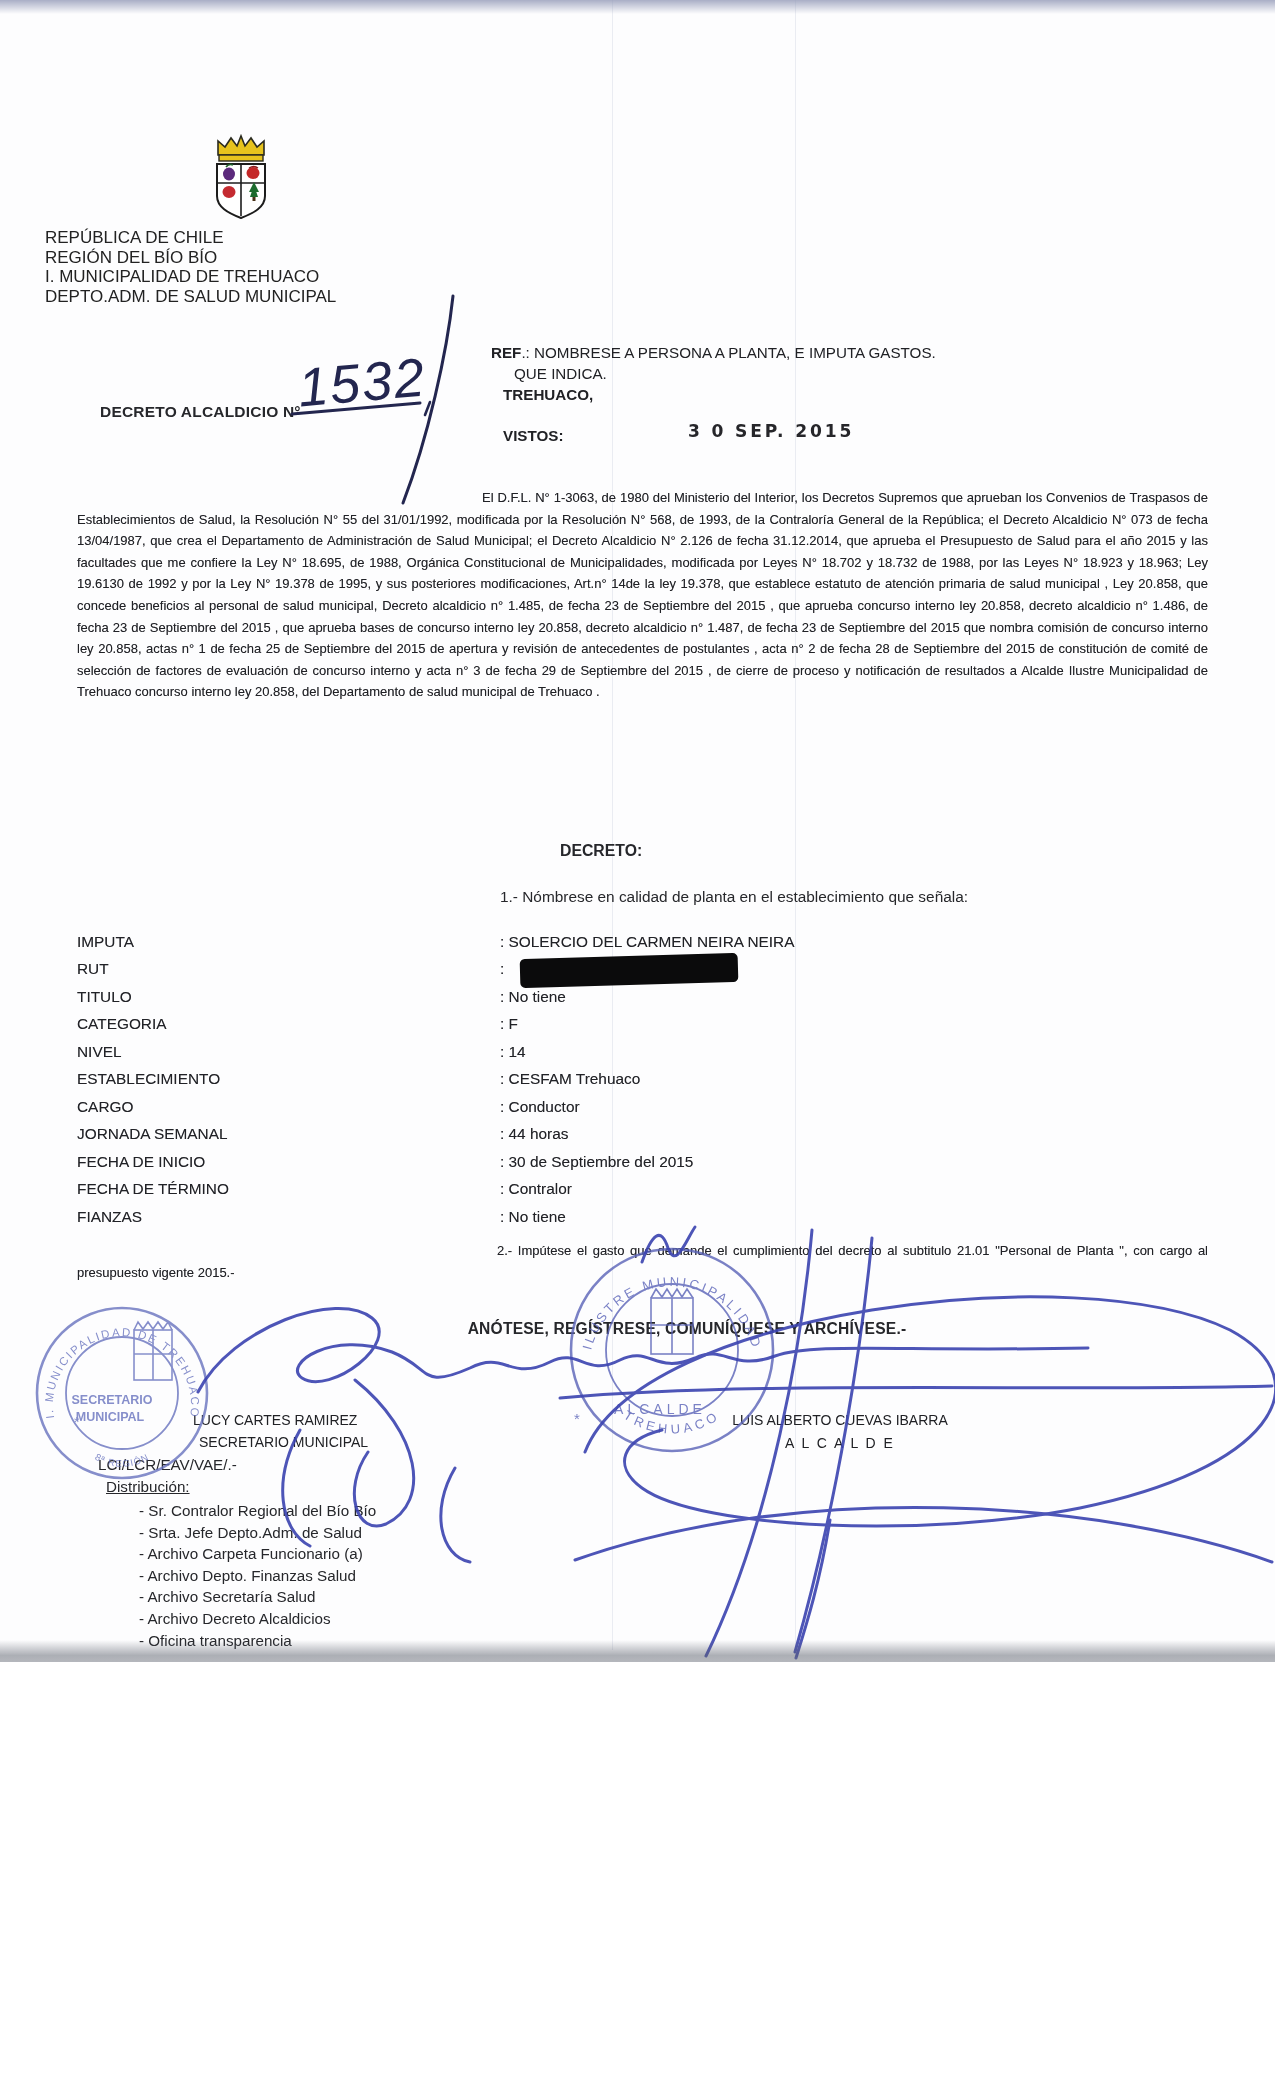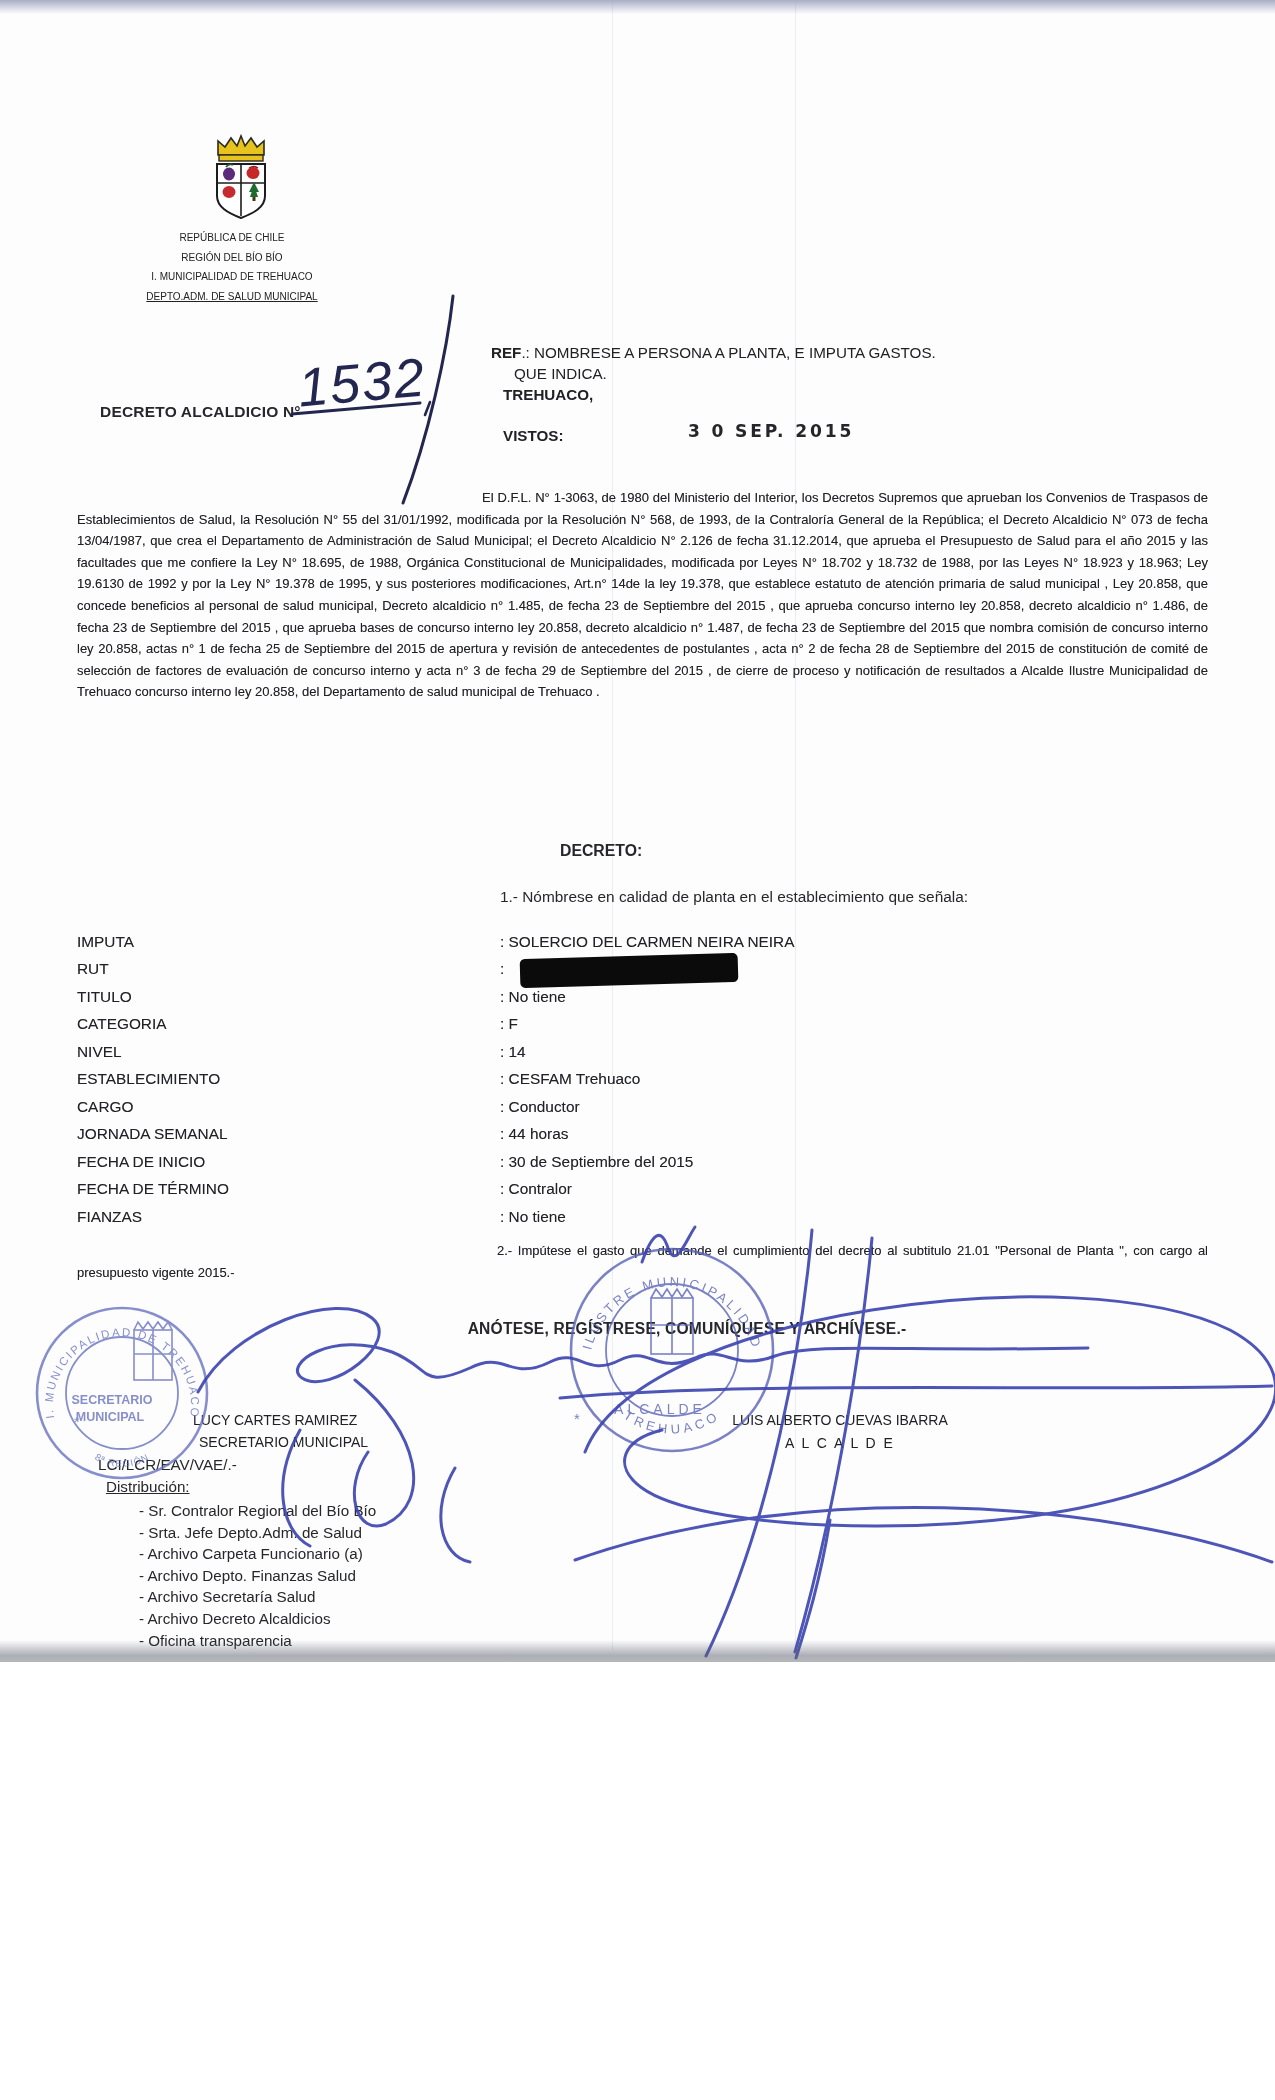--- a/index.html
+++ b/index.html
@@ -7,22 +7,22 @@
     position:relative;width:1275px;height:2100px;overflow:hidden;
     background:#ffffff;font-family:"Liberation Sans",sans-serif;color:#26272b;
   }
   .scanpage{position:absolute;left:0;top:0;width:1275px;height:1652px;background:#fdfdfe;}
   .scan-top{position:absolute;left:0;top:0;width:1275px;height:14px;
     background:linear-gradient(#a9aec6,rgba(255,255,255,0));}
   .page-edge{position:absolute;left:0;top:1640px;width:1275px;height:22px;
     background:linear-gradient(rgba(90,95,108,0),rgba(90,95,108,.5) 70%,rgba(120,124,134,.55));}
   .scanline{position:absolute;top:0;height:1650px;width:1px;background:rgba(150,158,190,.18);}
   .abs{position:absolute;}
-  .hdr{left:52px;top:228px;width:360px;text-align:center;font-size:10px;line-height:19.5px;color:#222;}
-  .hdr .u{text-decoration:underline;}
+  .hdr{left:45px;top:228px;width:360px;text-align:left;font-size:17px;line-height:19.5px;color:#222;}
+  .hdr .u{}
   .b{font-weight:700;}
   .decree-label{left:100px;top:403px;font-size:15.5px;font-weight:700;letter-spacing:.2px;}
   .refblock{font-size:15.2px;color:#202125;}
   .stampdate{left:688px;top:420px;font-family:"DejaVu Sans",sans-serif;font-weight:700;
     font-size:18px;letter-spacing:3px;color:#26262a;transform:scaleX(.95);transform-origin:left;}
   .para{left:77px;width:1131px;font-size:13px;line-height:21.6px;text-align:justify;
     color:#212227;text-shadow:0 0 .4px rgba(0,0,0,.35);}
   .p1{top:487px;text-indent:405px;}
   .p2{top:1240px;text-indent:420px;}
   .decreto-h{left:560px;top:842px;font-size:15.8px;font-weight:700;}

